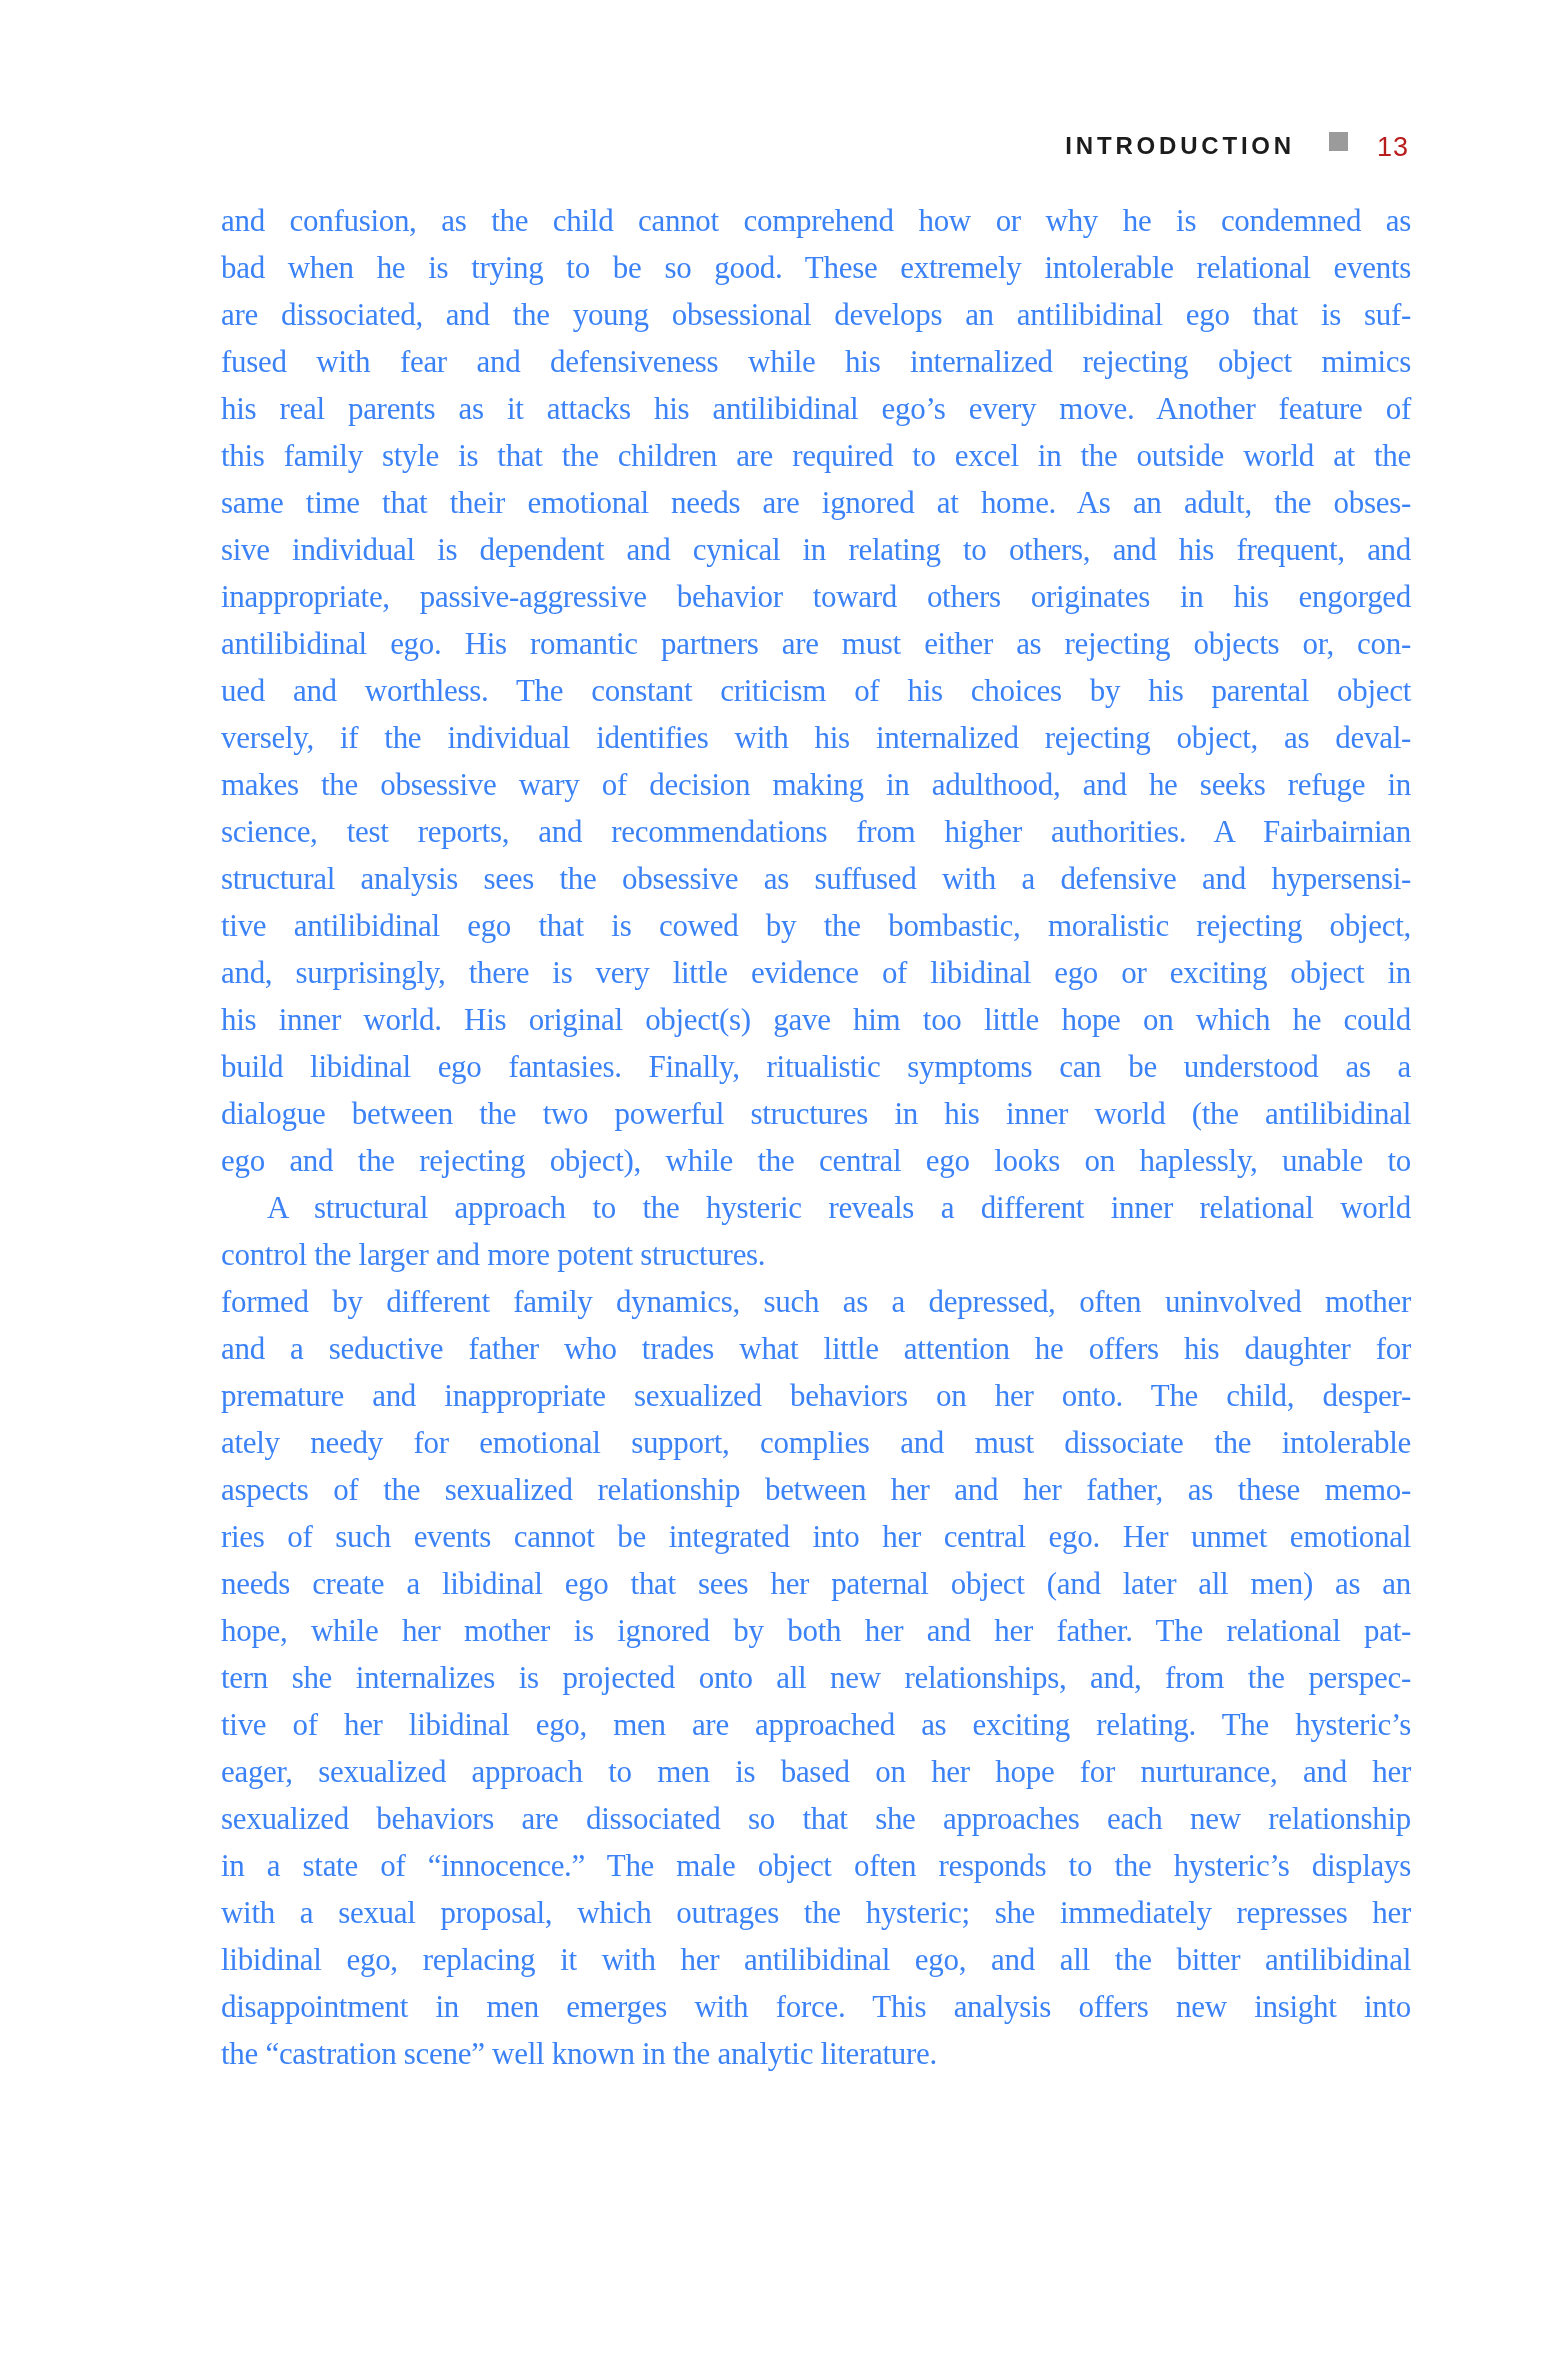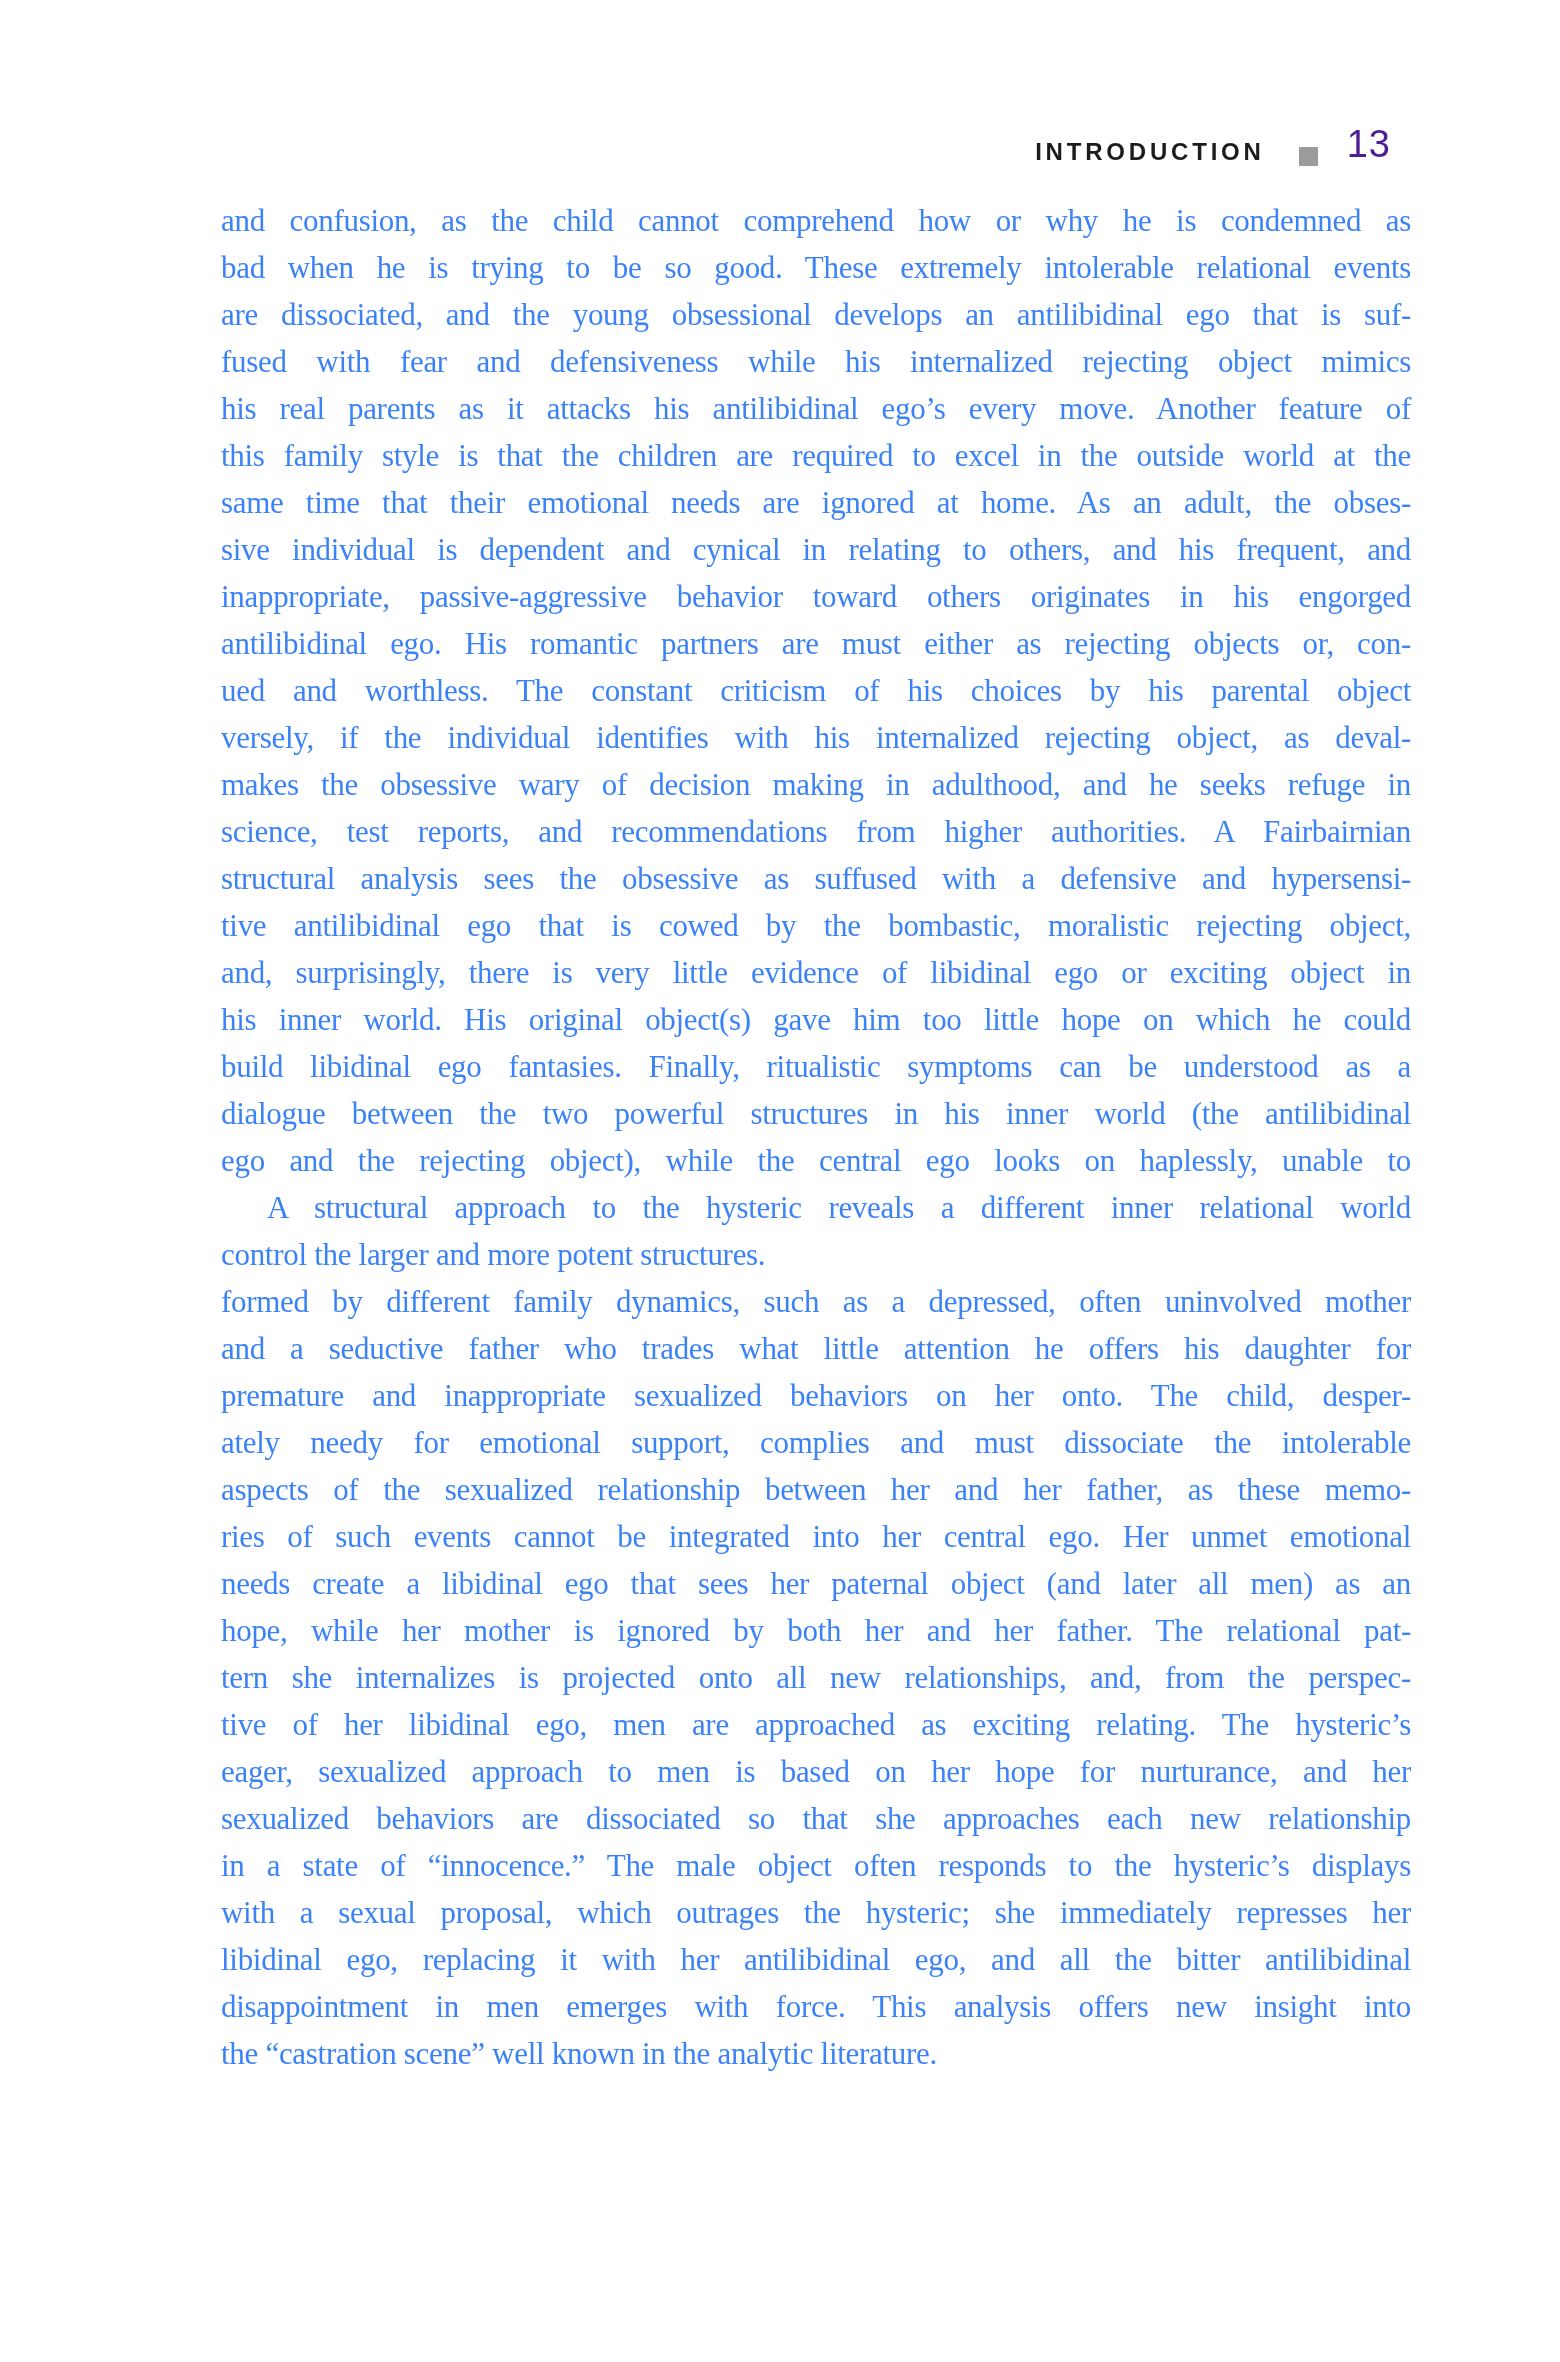--- a/index.html
+++ b/index.html
@@ -15,21 +15,21 @@
     background: #ffffff;
     overflow: hidden;
   }
   .running-head {
     position: absolute;
     left: 221px;
     top: 132px;
     width: 1190px;
     height: 34px;
     display: flex;
-    align-items: flex-end;
+    align-items: flex-start;
     justify-content: flex-end;
     margin-right: 0;
   }
   .section-label {
     font-family: "Liberation Sans", sans-serif;
     font-weight: 700;
     font-size: 24px;
     letter-spacing: 3.8px;
     color: #1c1c1c;
   }
@@ -37,24 +37,24 @@
     width: 19px;
     height: 19px;
     background: #9b9b9b;
     margin-left: 34px;
     margin-right: 29px;
     flex: 0 0 auto;
   }
   .page-number {
     font-family: "Liberation Sans", sans-serif;
     font-weight: 400;
-    font-size: 38px;
-    color: #4c1d95;
+    font-size: 27px;
+    color: #b91c1c;
     letter-spacing: 1px;
-    margin-right: 20px;
+    margin-right: 2px;
   }
   .body-text {
     position: absolute;
     left: 221px;
     top: 197px;
     width: 1190px;
     font-family: "Liberation Serif", "DejaVu Serif", serif;
     font-size: 31px;
     line-height: 47px;
     letter-spacing: -0.3px;

